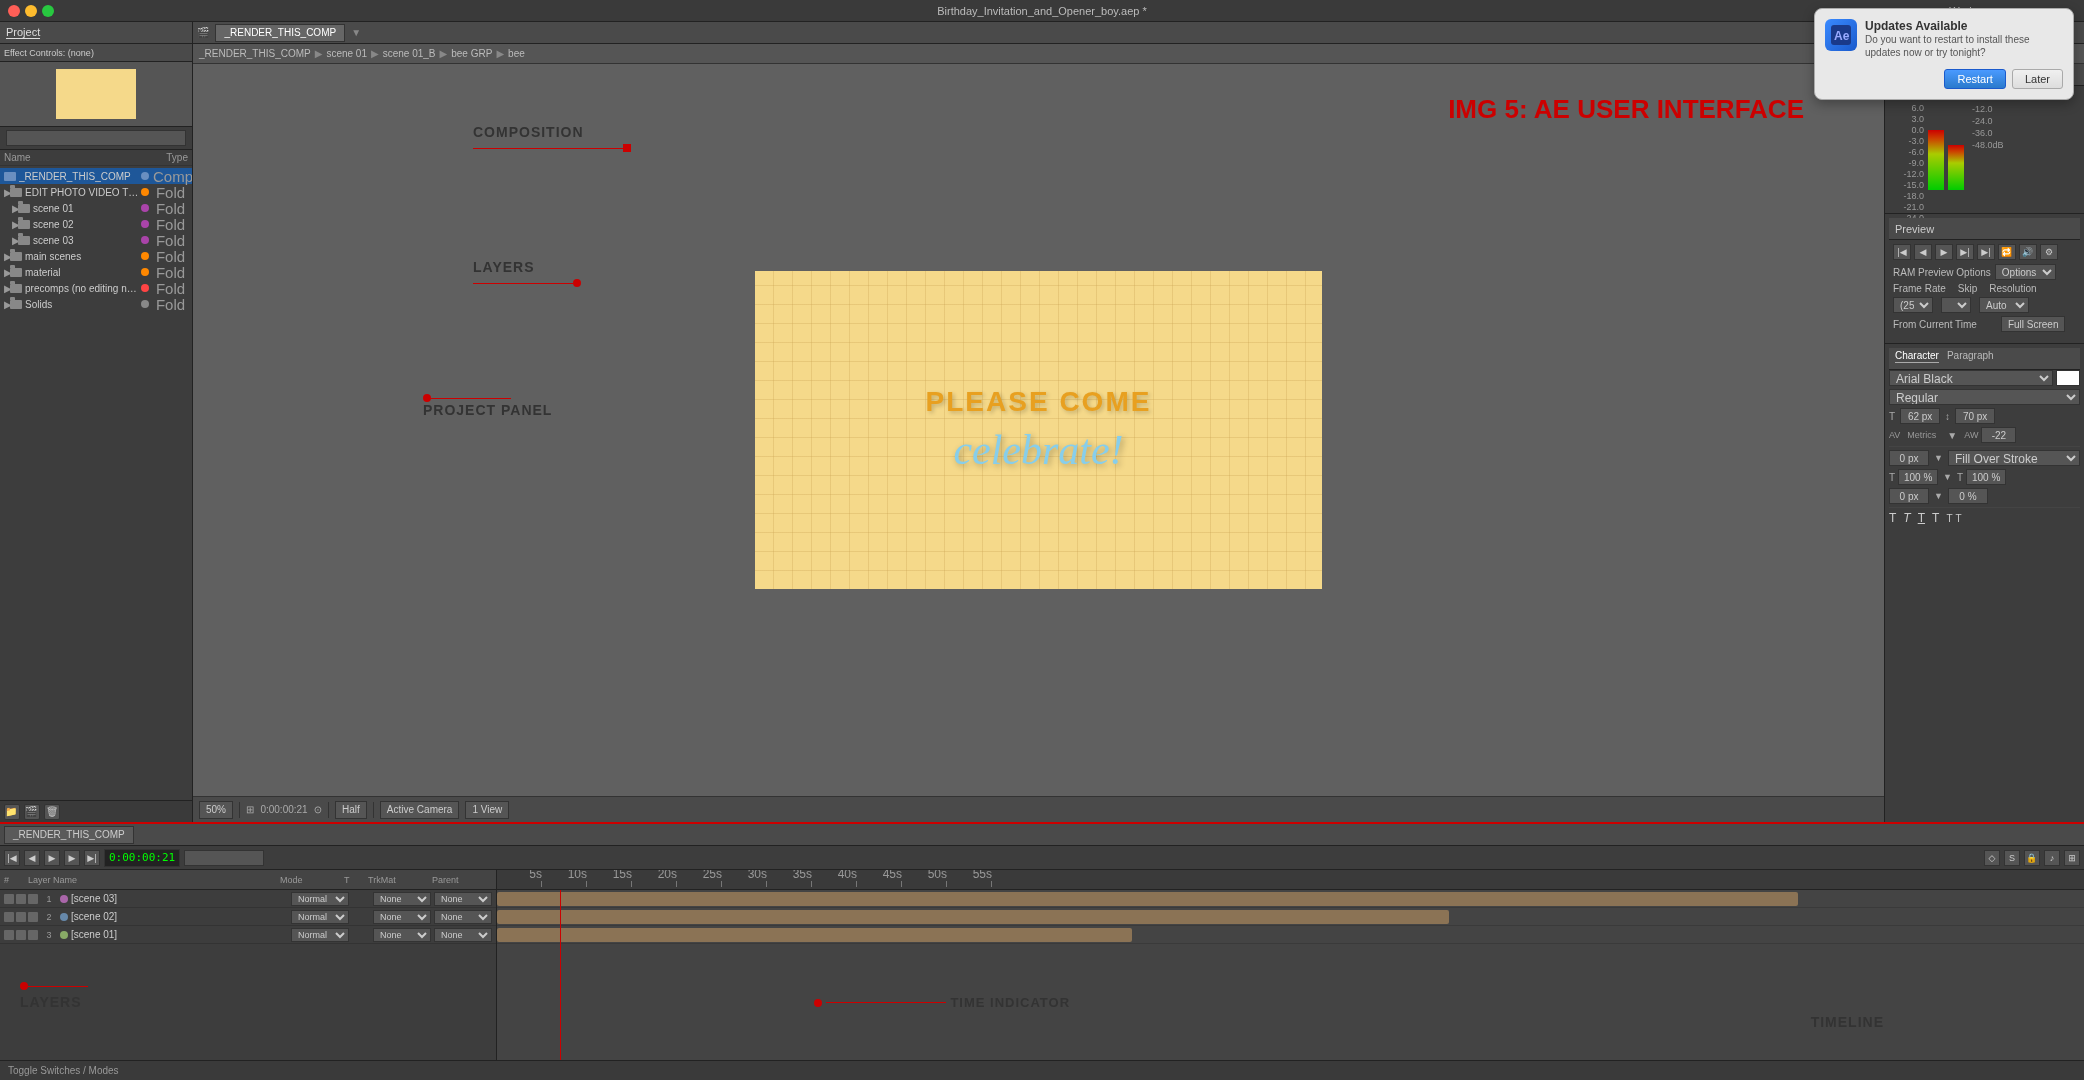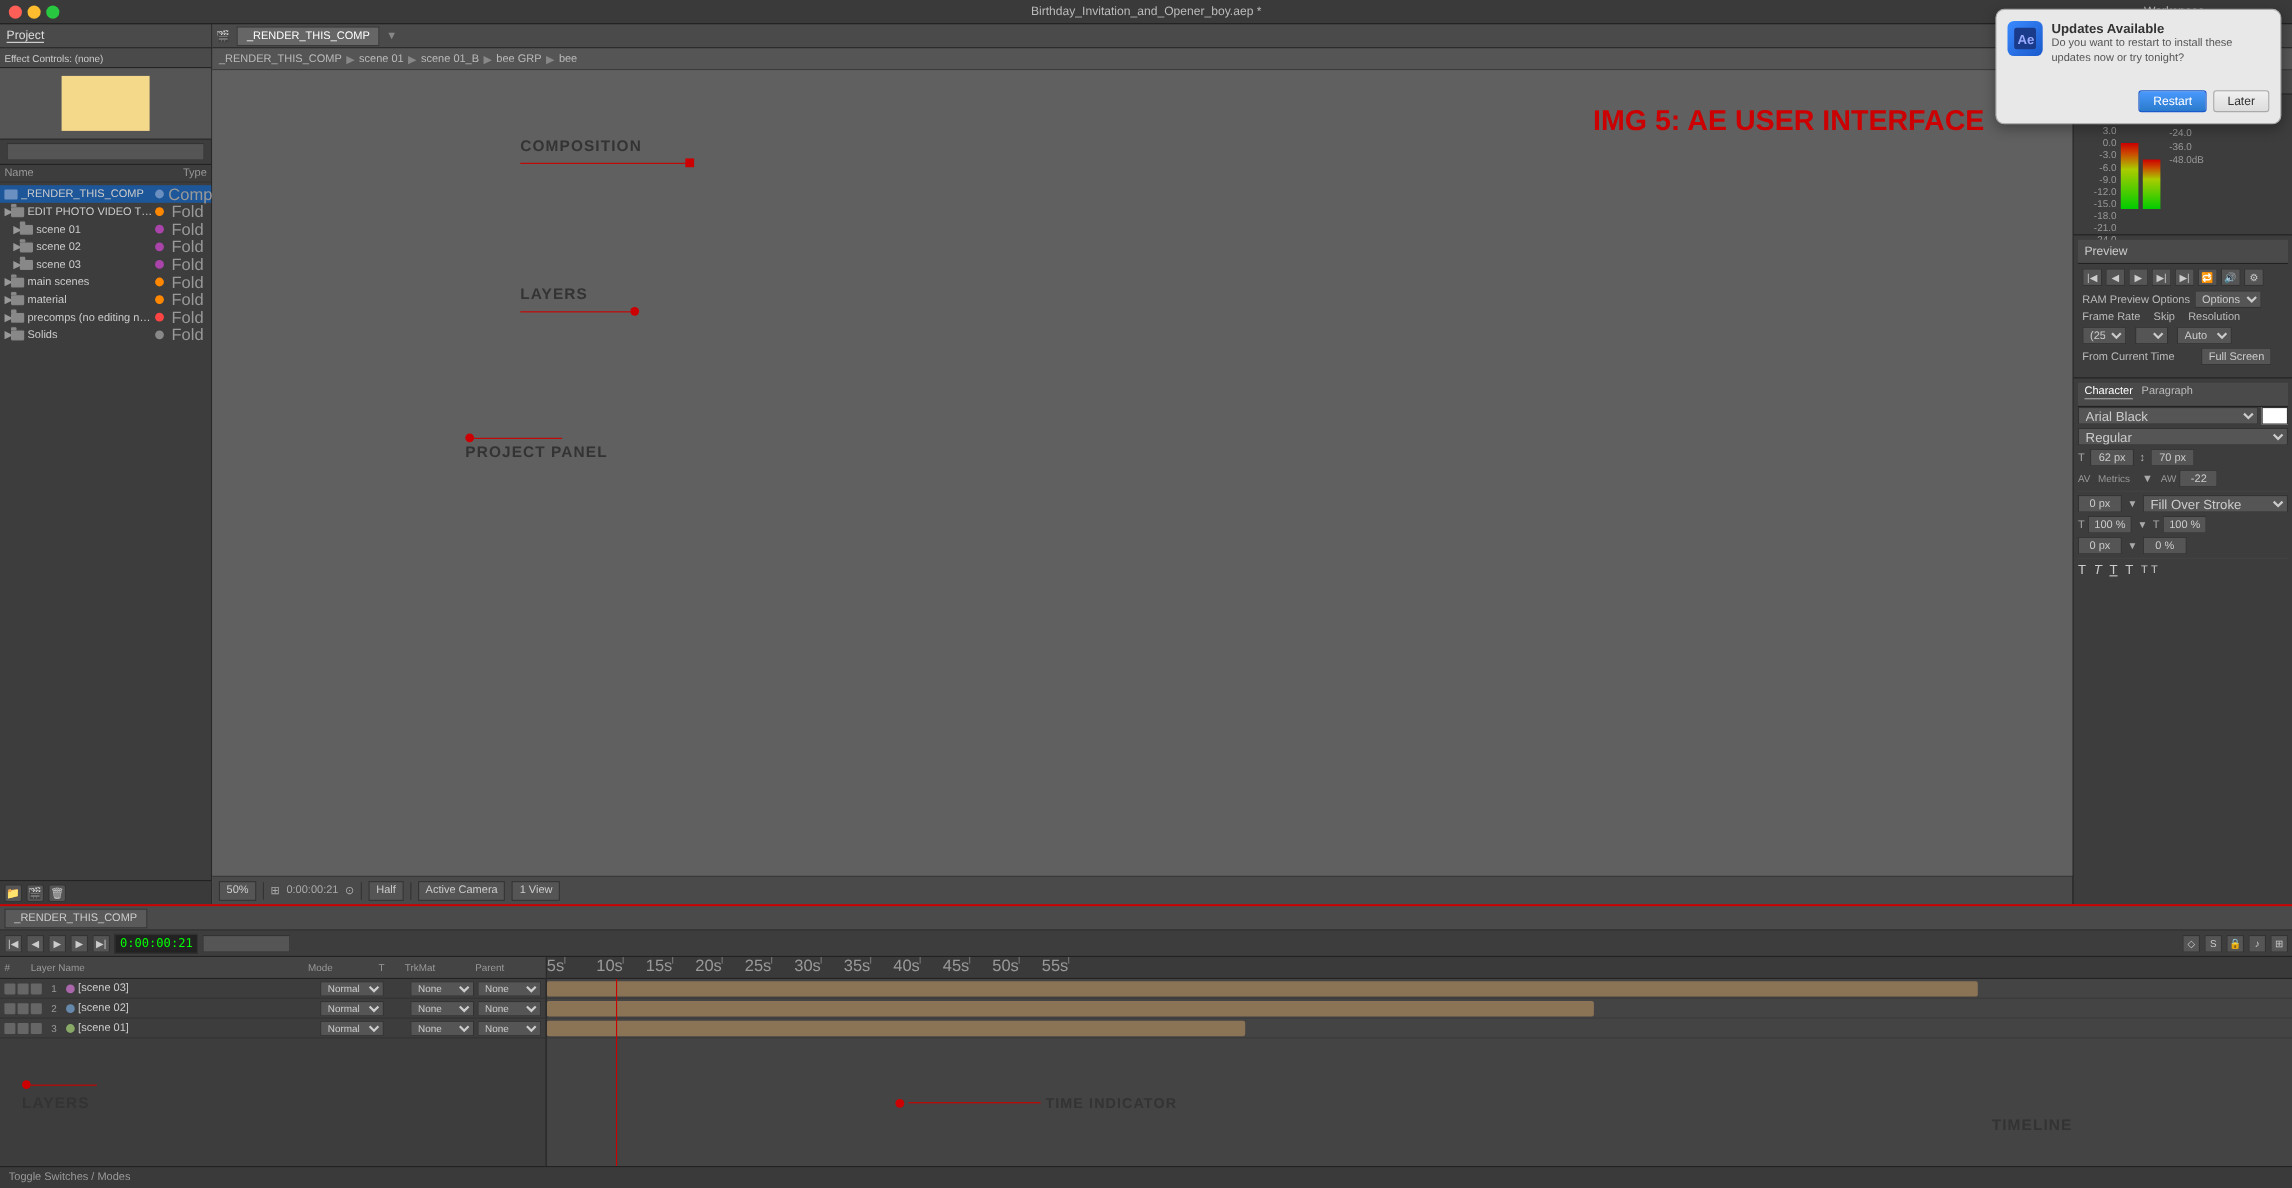--- a/index.html
+++ b/index.html
@@ -673,23 +673,23 @@
       overflow: hidden;
       position: relative;
     }
     .ruler-ticks {
       display: flex;
       width: 100%;
       position: relative;
     }
     .ruler-tick {
       display: flex;
-      flex-direction: row;
-      align-items: flex-start;
-      font-size: 15px;
+      flex-direction: column;
+      align-items: flex-end;
+      font-size: 12px;
       color: #999;
       min-width: 45px;
     }
     .ruler-tick-mark {
       width: 1px;
       height: 6px;
       background: #777;
     }
     .timeline-bars-area {
       flex: 1;
@@ -724,21 +724,21 @@
       position: absolute;
       top: 8px;
       right: 10px;
       width: 260px;
       background: #e8e8e8;
       border: 1px solid #aaa;
       border-radius: 8px;
       padding: 10px;
       display: flex;
       flex-direction: column;
-      gap: 23px;
+      gap: 10px;
       z-index: 200;
       box-shadow: 0 4px 12px rgba(0,0,0,0.3);
     }
     .update-dialog-header {
       display: flex;
       align-items: flex-start;
       gap: 8px;
     }
     .update-icon {
       width: 32px;
@@ -981,20 +981,26 @@
             </div>
 
             <div style="position:absolute;top:330px;left:230px;display:flex;flex-direction:column;align-items:flex-start;">
               <div style="display:flex;align-items:center;">
                 <div style="width:8px;height:8px;background:#cc0000;border-radius:50%;"></div>
                 <div style="width:80px;height:1px;background:#cc0000;"></div>
               </div>
               <span class="ann-label" style="position:relative;">PROJECT PANEL</span>
             </div>
 
+            <div class="comp-frame">
+              <div class="comp-frame-inner">
+                <div class="comp-text-1">PLEASE COME</div>
+                <div class="comp-text-2">celebrate!</div>
+              </div>
+            </div>
           </div>
 
           <div class="viewer-controls">
             <div class="vc-btn">
               <span>50%</span>
             </div>
             <div class="vc-sep"></div>
             <span style="font-size:10px;color:#aaa;">⊞</span>
             <span style="font-size:10px;color:#aaa;">0:00:00:21</span>
             <span style="font-size:10px;color:#aaa;">⊙</span>

